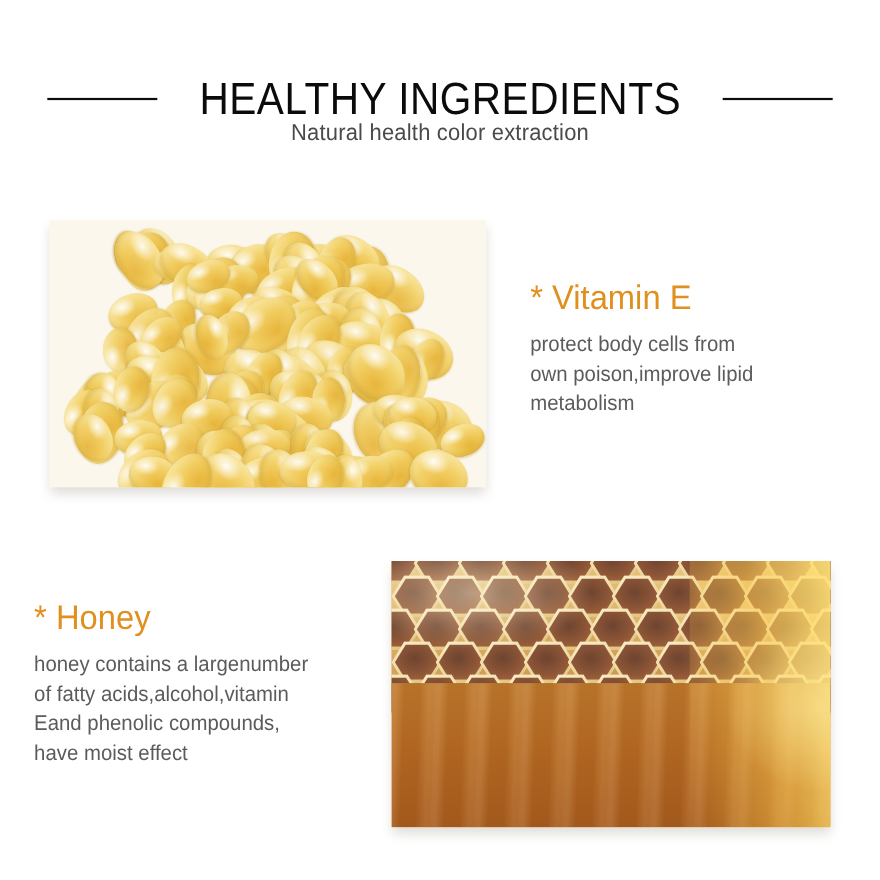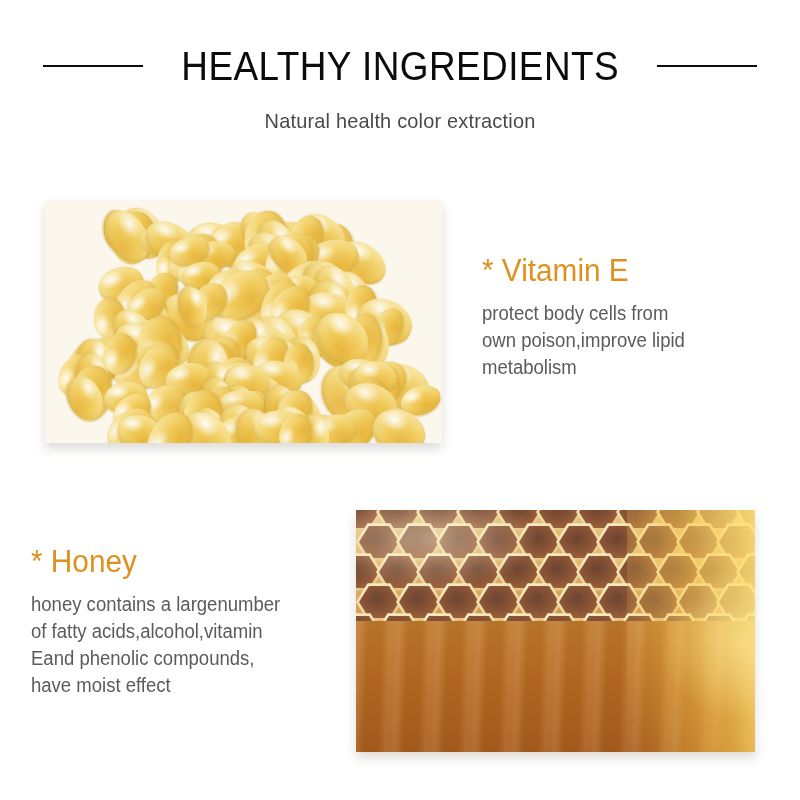--- a/index.html
+++ b/index.html
@@ -13,21 +13,21 @@
     position: relative;
     overflow: hidden;
     font-family: "DejaVu Sans", "Liberation Sans", sans-serif;
     -webkit-font-smoothing: antialiased;
   }
 
   
   .header {
     position: absolute;
     left: 0;
-    top: 40px;
+    top: 64px;
     width: 800px;
     height: 52px;
     display: flex;
     align-items: center;
     justify-content: center;
     gap: 14px;
   }
   .rule {
     height: 2px;
     width: 100px;

